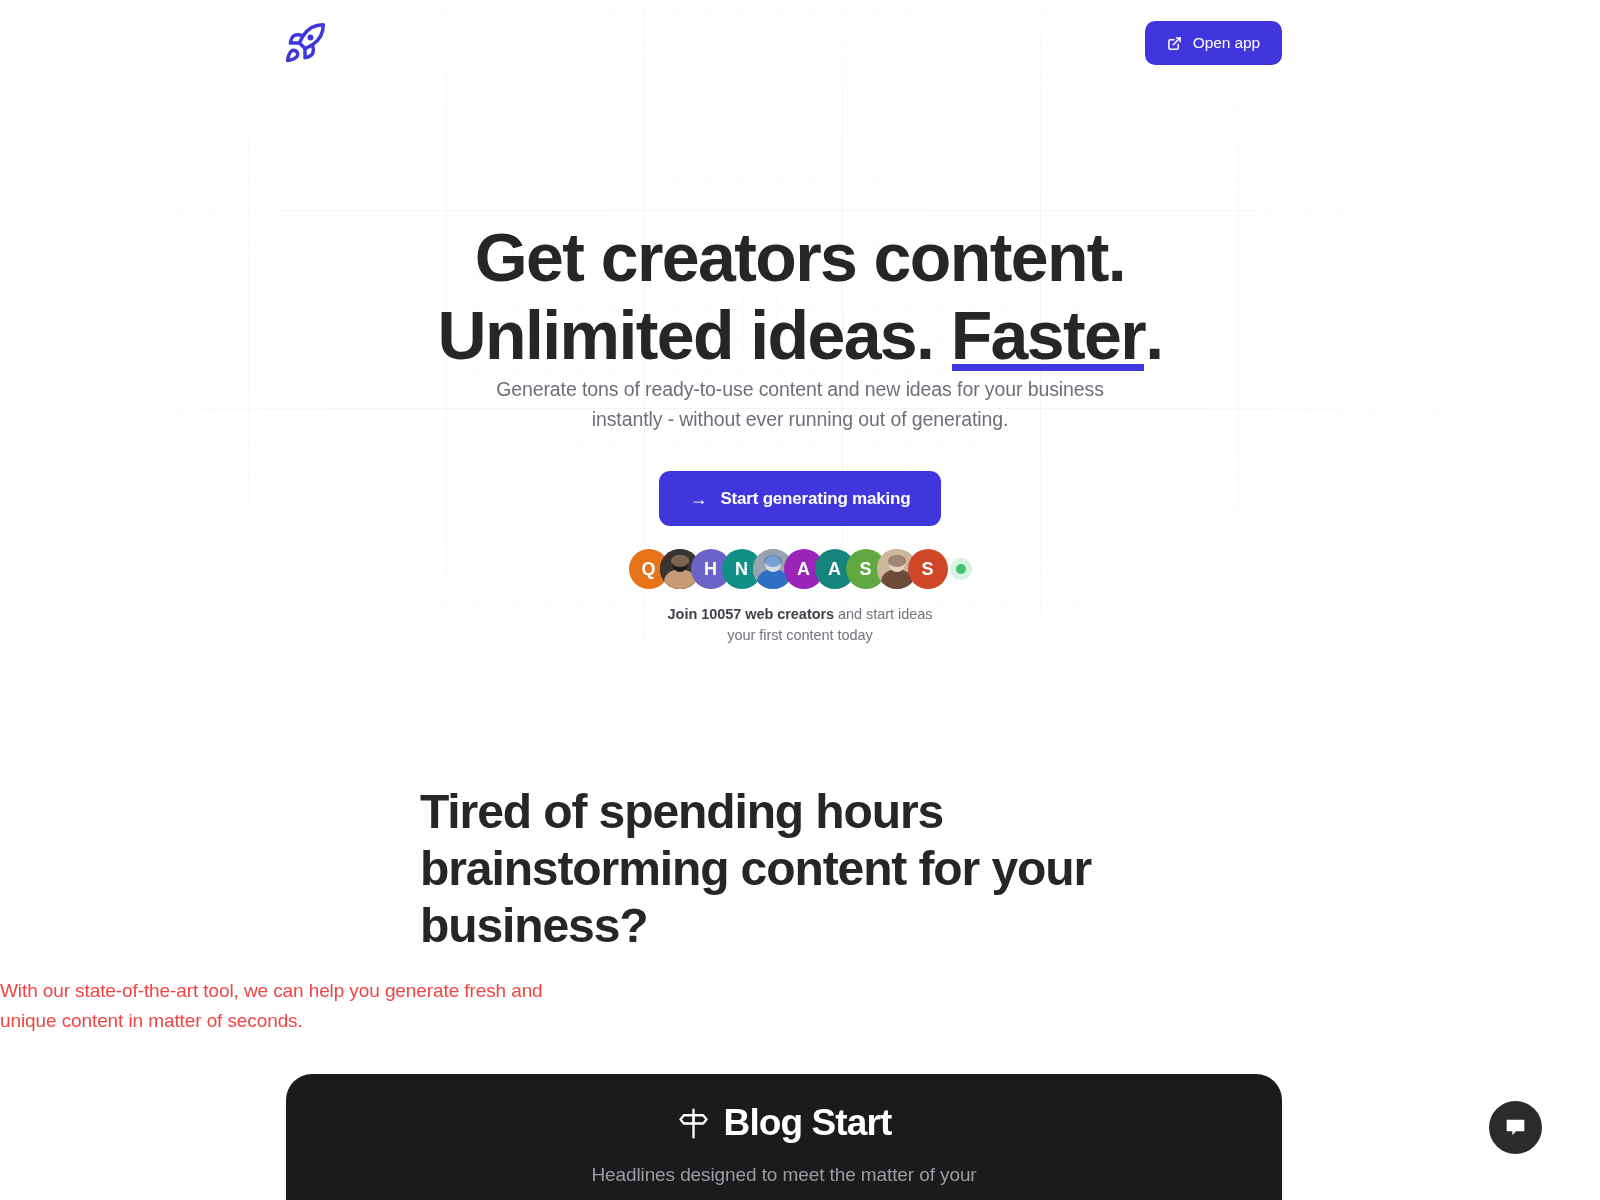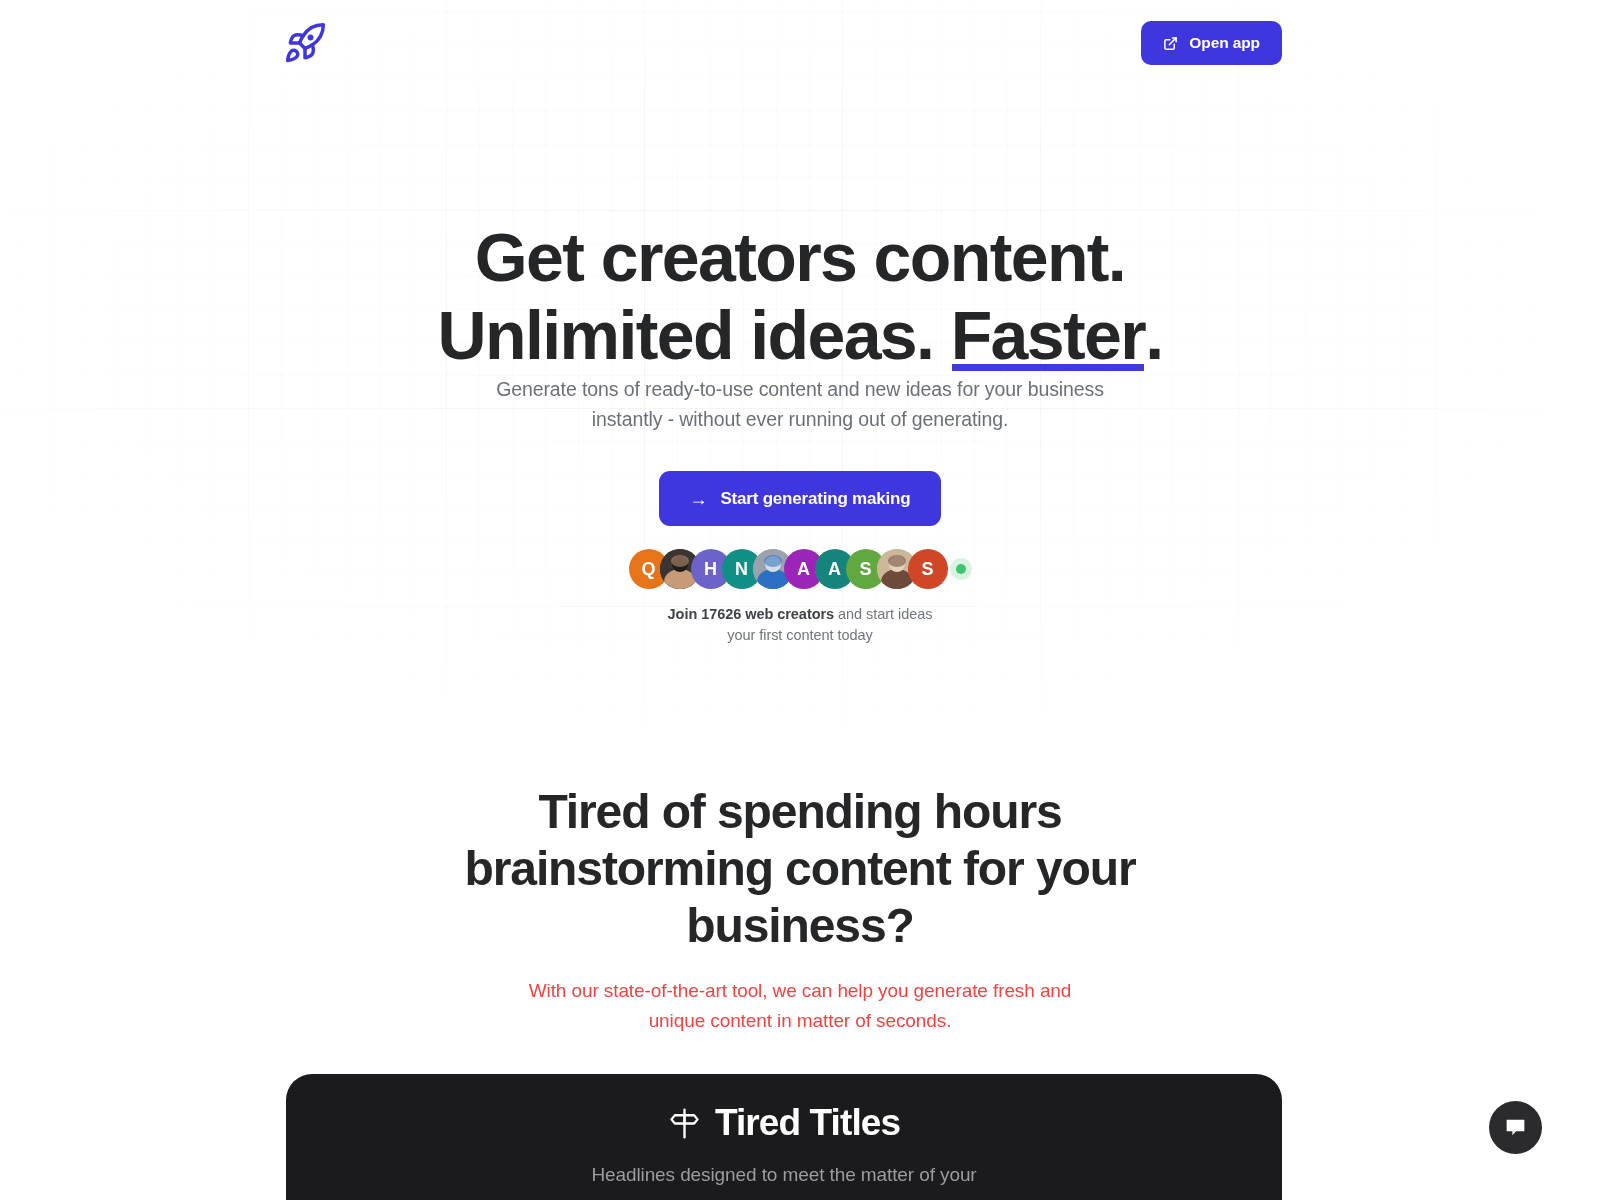--- a/index.html
+++ b/index.html
@@ -56,21 +56,21 @@
     display: inline-flex;
     align-items: center;
     gap: 11px;
     background: #3f37dd;
     color: #ffffff;
     border: none;
     border-radius: 10px;
     padding: 0 22px;
     height: 44px;
     font-size: 15.5px;
-    font-weight: 700;
+    font-weight: 400;
     letter-spacing: -0.1px;
     cursor: pointer;
     font-family: "Liberation Sans", sans-serif;
   }
   .open-app-btn .ext-icon { width: 15px; height: 15px; display: block; }
 
   
   .hero {
     position: absolute;
     top: 218px;
@@ -177,21 +177,20 @@
     letter-spacing: -0.05px;
   }
   .join-text .strong { color: #3f4248; font-weight: 700; }
 
   
   .section2 {
     position: absolute;
     top: 783px;
     left: 0;
     width: 1600px;
-    text-align: center;
   }
   .section2 h2 {
     font-size: 48px;
     line-height: 57px;
     font-weight: 700;
     letter-spacing: -1.1px;
     color: #252628;
     max-width: 760px;
     margin: 0 auto;
   }
@@ -347,21 +346,21 @@
           <div class="avatar" style="background: rgb(207, 71, 38);">
             <span>S</span>
           </div>
           <div class="status-dot">
             <i></i>
           </div>
         </div>
     </div>
 
     <p class="join-text">
-      <span class="strong">Join 17626 web creators</span><span> and start ideas</span><br>
+      <span class="strong">Join 10057 web creators</span><span> and start ideas</span><br>
       <span>your first content today</span>
     </p>
   </div>
 
   <div class="section2">
     <h2>Tired of spending hours brainstorming content for your business?</h2>
     <p>
       <span>With our state-of-the-art tool, we can help you generate fresh and</span><br>
       <span>unique content in matter of seconds.</span>
     </p>
@@ -369,21 +368,21 @@
 
   <div class="dark-card">
     <div class="card-title">
       <span>
         <svg viewBox="0 0 24 24" fill="none" stroke="#ffffff" stroke-width="1.7" stroke-linecap="round" stroke-linejoin="round" width="33" height="33">
           <line x1="12" y1="2" x2="12" y2="22"></line>
           <path d="M12 6h7l2.5 3L19 12h-7z"></path>
           <path d="M12 6H5L2.5 9 5 12h7"></path>
         </svg>
       </span>
-      <span>Tired Titles</span>
+      <span>Blog Start</span>
     </div>
     <div class="card-sub">Headlines designed to meet the matter of your</div>
   </div>
 
   <div class="chat-widget">
     <span>
       <svg viewBox="0 0 24 24" width="25" height="25">
         <path d="M3.5 4.5h17v11h-8l-3.5 4v-4h-5.5z" fill="#ffffff"></path>
       </svg>
     </span>

